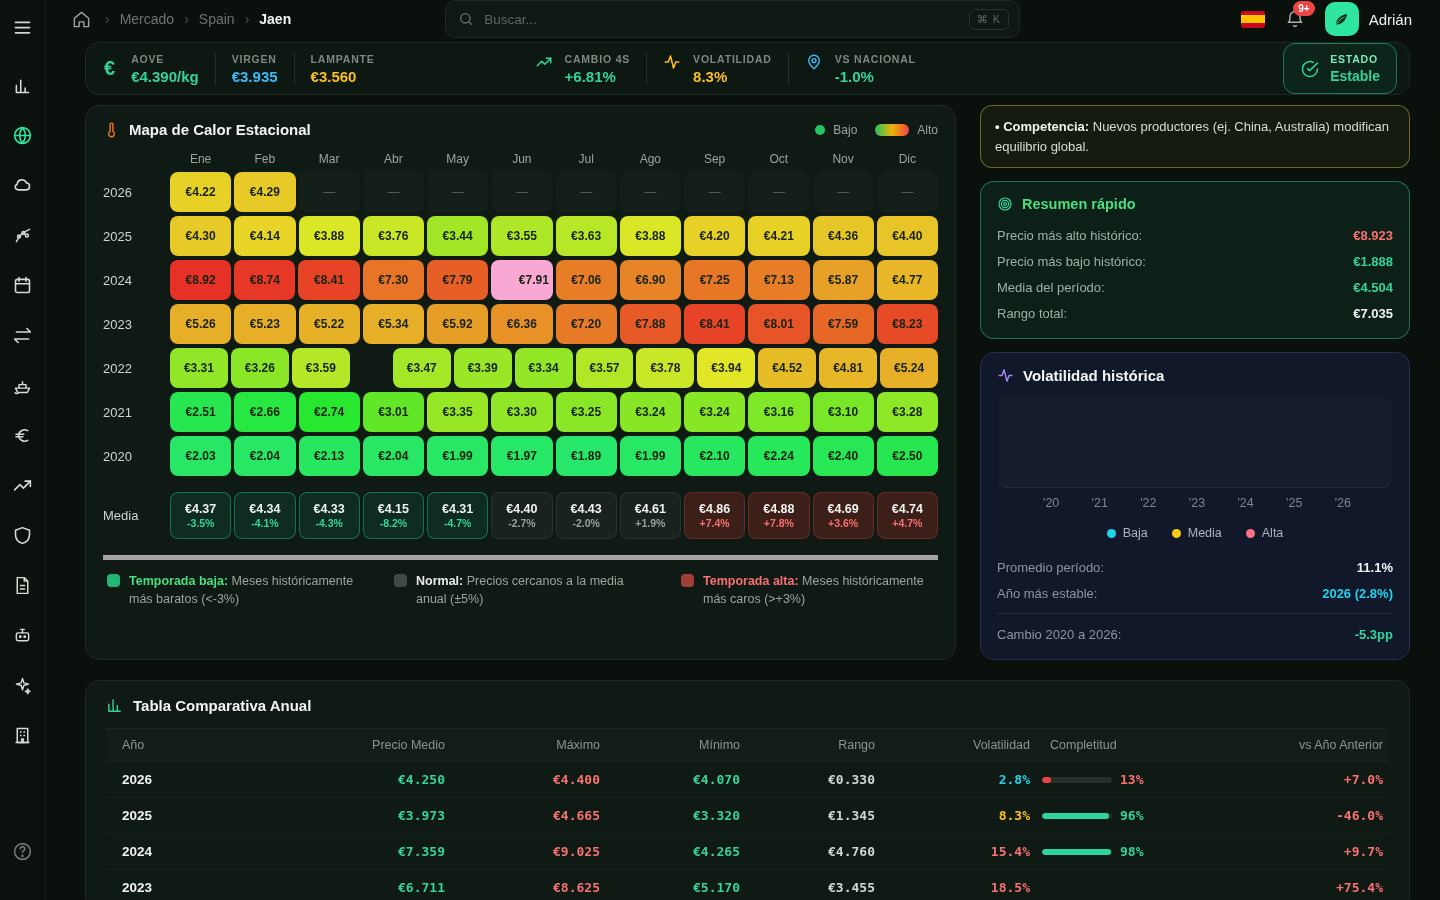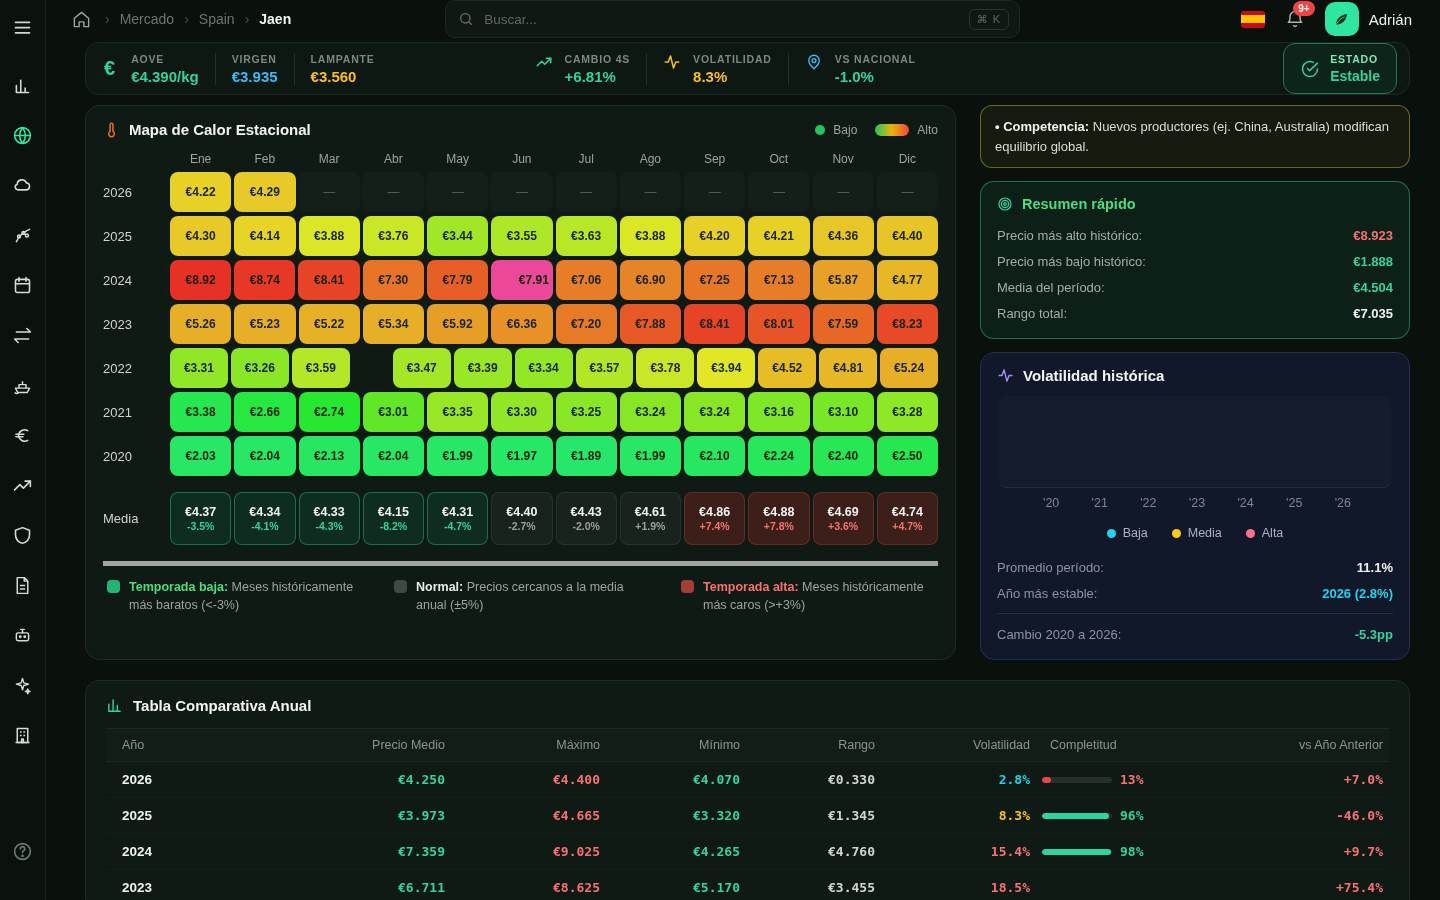--- a/index.html
+++ b/index.html
@@ -69,21 +69,21 @@
   .dot { width:10px; height:10px; border-radius:50%; background:#22c55e; }
   .grad-pill { width:34px; height:12px; border-radius:6px; background:linear-gradient(90deg,#22c55e,#eab308,#ef4444); margin-left:10px; }
   .hm-months { display:flex; gap:3px; margin-bottom:6px; }
   .hm-spacer { width:64px; flex-shrink:0; }
   .hm-month { width:62px; text-align:center; font-size:12px; color:#9aa59b; }
   .hm-row { display:flex; gap:3px; align-items:center; margin-bottom:4px; }
   .hm-year { width:64px; font-size:13px; color:#cdd5cd; flex-shrink:0; }
   .hm-cell { width:62px; height:40px; border-radius:8px; display:flex; align-items:center; justify-content:center; font-size:12px; font-weight:bold; color:#17230f; cursor:pointer; }
   .hm-cell.empty { background:rgba(255,255,255,0.025); color:#58635a; font-weight:normal; cursor:default; }
   .media-row { margin-top:16px; }
-  .media-cell { width:62px; height:53px; border-radius:8px; display:flex; flex-direction:column; align-items:center; justify-content:center; gap:1px; }
+  .media-cell { width:62px; height:47px; border-radius:8px; display:flex; flex-direction:column; align-items:center; justify-content:center; gap:1px; }
   .media-cell .mv { font-size:12.5px; font-weight:bold; color:#f0f3ef; }
   .media-cell .mp { font-size:10.5px; font-weight:bold; }
   .media-cell.low { background:rgba(16,185,129,.12); border:1px solid rgba(16,185,129,.5); }
   .media-cell.low .mp { color:#34d399; }
   .media-cell.normal { background:rgba(255,255,255,.045); border:1px solid rgba(255,255,255,.07); }
   .media-cell.normal .mp { color:#97a19a; }
   .media-cell.high { background:rgba(180,45,40,.28); border:1px solid rgba(220,80,70,.25); }
   .media-cell.high .mp { color:#f87171; }
   .hm-foot { border-top:5px solid #a3a3a3; margin-top:16px; padding:12px 4px 8px; display:flex; gap:34px; }
   .fn { display:flex; gap:9px; font-size:12.5px; color:#9aa59b; line-height:1.45; width:31%; }
@@ -407,21 +407,21 @@
               <div class="hm-cell" style="background: rgb(231, 199, 39);">€4.36</div>
               <div class="hm-cell" style="background: rgb(231, 196, 39);">€4.40</div>
             </div>
             <div class="hm-row">
               <div class="hm-year">2024</div>
               <div class="hm-cell" style="background: rgb(231, 49, 39);">€8.92</div>
               <div class="hm-cell" style="background: rgb(231, 55, 39);">€8.74</div>
               <div class="hm-cell" style="background: rgb(231, 68, 39);">€8.41</div>
               <div class="hm-cell" style="background: rgb(231, 116, 39);">€7.30</div>
               <div class="hm-cell" style="background: rgb(231, 94, 39);">€7.79</div>
-              <div class="hm-cell" style="background: #ec4899; padding-left: 24px;">€7.91</div>
+              <div class="hm-cell" style="background: #f9a8d4; padding-left: 24px;">€7.91</div>
               <div class="hm-cell" style="background: rgb(231, 126, 39);">€7.06</div>
               <div class="hm-cell" style="background: rgb(231, 132, 39);">€6.90</div>
               <div class="hm-cell" style="background: rgb(231, 119, 39);">€7.25</div>
               <div class="hm-cell" style="background: rgb(231, 126, 39);">€7.13</div>
               <div class="hm-cell" style="background: rgb(231, 161, 39);">€5.87</div>
               <div class="hm-cell" style="background: rgb(231, 183, 39);">€4.77</div>
             </div>
             <div class="hm-row">
               <div class="hm-year">2023</div>
               <div class="hm-cell" style="background: rgb(231, 174, 39);">€5.26</div>
@@ -447,21 +447,21 @@
               <div class="hm-cell" style="background: rgb(148, 231, 39);">€3.34</div>
               <div class="hm-cell" style="background: rgb(177, 231, 39);">€3.57</div>
               <div class="hm-cell" style="background: rgb(202, 231, 39);">€3.78</div>
               <div class="hm-cell" style="background: rgb(225, 231, 39);">€3.94</div>
               <div class="hm-cell" style="background: rgb(231, 189, 39);">€4.52</div>
               <div class="hm-cell" style="background: rgb(231, 183, 39);">€4.81</div>
               <div class="hm-cell" style="background: rgb(231, 174, 39);">€5.24</div>
             </div>
             <div class="hm-row">
               <div class="hm-year">2021</div>
-              <div class="hm-cell" style="background: rgb(39, 231, 81);">€3.38</div>
+              <div class="hm-cell" style="background: rgb(39, 231, 81);">€2.51</div>
               <div class="hm-cell" style="background: rgb(39, 231, 65);">€2.66</div>
               <div class="hm-cell" style="background: rgb(39, 231, 46);">€2.74</div>
               <div class="hm-cell" style="background: rgb(97, 231, 39);">€3.01</div>
               <div class="hm-cell" style="background: rgb(151, 231, 39);">€3.35</div>
               <div class="hm-cell" style="background: rgb(145, 231, 39);">€3.30</div>
               <div class="hm-cell" style="background: rgb(138, 231, 39);">€3.25</div>
               <div class="hm-cell" style="background: rgb(135, 231, 39);">€3.24</div>
               <div class="hm-cell" style="background: rgb(135, 231, 39);">€3.24</div>
               <div class="hm-cell" style="background: rgb(126, 231, 39);">€3.16</div>
               <div class="hm-cell" style="background: rgb(119, 231, 39);">€3.10</div>

